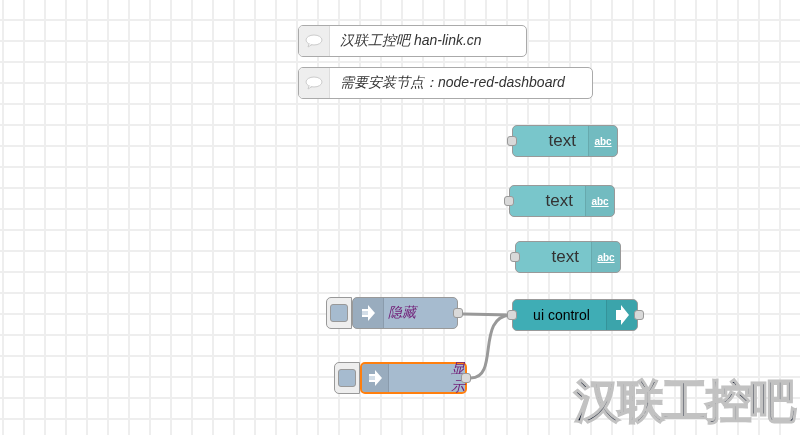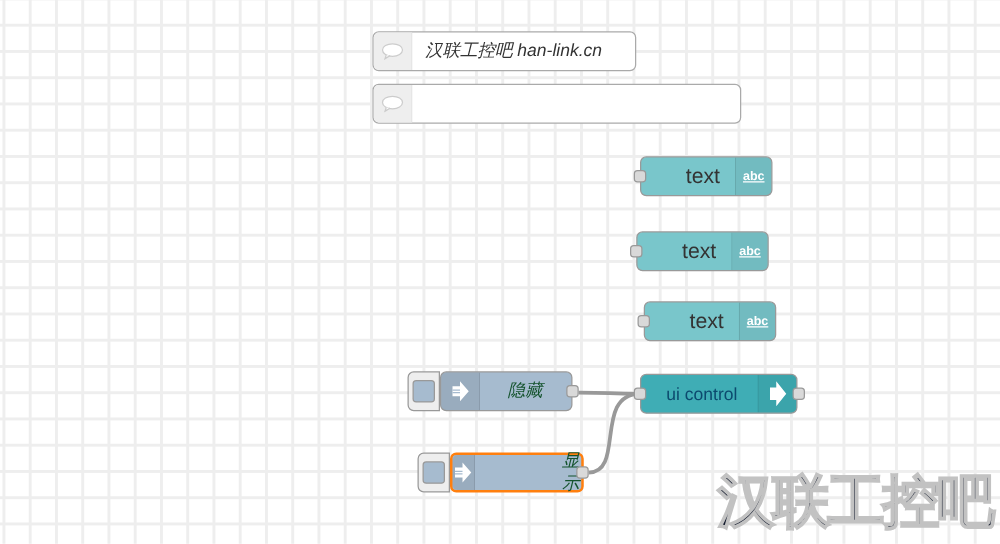--- a/index.html
+++ b/index.html
@@ -36,32 +36,32 @@
   }
   .port {
     position:absolute; width:10px; height:10px; box-sizing:border-box;
     background:#d9d9d9; border:1px solid #999; border-radius:3px;
   }
   .inject { background:#a6bbcf; width:106px; }
   .inject .icon-area {
     width:30px; height:100%; background:rgba(0,0,0,0.08); border-right:1px solid rgba(0,0,0,0.1);
     border-radius:4px 0 0 4px; display:flex; align-items:center; justify-content:center;
   }
-  .inject .label { padding-left:22px; font-size:14px; font-style:italic; color:#14532d; }
+  .inject .label { padding-left:4px; font-size:14px; font-style:italic; color:#701a75;text-align:right; }
   .inject-btn {
     position:absolute; width:26px; height:32px; box-sizing:border-box;
     background:#eee; border:1px solid #999; border-radius:5px 0 0 5px;
     display:flex; align-items:center; justify-content:center;
   }
   .inject-btn .inner {
     width:18px; height:18px; background:#a6bbcf; border:1px solid #999; border-radius:3px; box-sizing:border-box;
   }
   .selected { border:2px solid #ff7f0e;gap:48px; }
   .uicontrol { background:#3fadb5; width:126px; }
-  .uicontrol .label { flex:1; text-align:center; font-size:14px; color:#0c4a6e; padding-left:4px; }
+  .uicontrol .label { flex:1; text-align:center; font-size:14px; color:#000000; padding-left:4px; }
   .uicontrol .icon-area {
     width:30px; height:100%; background:rgba(0,0,0,0.05); border-left:1px solid rgba(0,0,0,0.1);
     display:flex; align-items:center; justify-content:center;
     border-radius:0 4px 4px 0;
   }
   .watermark {
     position:absolute; right:6px; bottom:2px;
     font-size:46px; font-weight:bold; color:#0f172a;
     -webkit-text-stroke:1.5px #c2c2c2; letter-spacing:-2px;
     font-family:"DejaVu Sans", sans-serif;
@@ -69,37 +69,38 @@
   svg.wires { position:absolute; left:0; top:0; pointer-events:none; }
 </style>
 </head>
 <body>
 
 <svg class="wires" width="800" height="435">
   <path d="M463 314 C 490 314, 485 315, 512 315" stroke="#999" stroke-width="3" fill="none"></path>
   <path d="M471 378 C 500 378, 475 315, 512 315" stroke="#999" stroke-width="3" fill="none"></path>
 </svg>
 
-<div class="node comment" style="left:298px; top:25px; width:211px;">
+<div class="node comment" style="left:298px; top:25px; width:229px;">
   <div class="icon-area">
     <svg width="18" height="14" viewBox="0 0 18 14">
         <ellipse cx="9" cy="6" rx="8" ry="5" fill="#fff" stroke="#ccc"></ellipse>
         <path d="M4 10 L3 13 L7 10.5" fill="#fff" stroke="#ccc"></path>
       </svg>
   </div>
   <span class="label">汉联工控吧 han-link.cn</span>
 </div>
 
 <div class="node comment" style="left:298px; top:67px; width:295px;">
   <div class="icon-area">
     <svg width="18" height="14" viewBox="0 0 18 14">
         <ellipse cx="9" cy="6" rx="8" ry="5" fill="#fff" stroke="#ccc"></ellipse>
         <path d="M4 10 L3 13 L7 10.5" fill="#fff" stroke="#ccc"></path>
       </svg>
   </div>
+  <span class="label">需要安装节点：node-red-dashboard</span>
 </div>
 
 <div class="node textnode" style="left:512px; top:125px;">
   <span class="label">text</span>
   <div class="icon-area">abc</div>
 </div>
 <div class="port" style="left:507px; top:136px;"></div>
 
 <div class="node textnode" style="left:509px; top:185px;">
   <span class="label">text</span>

